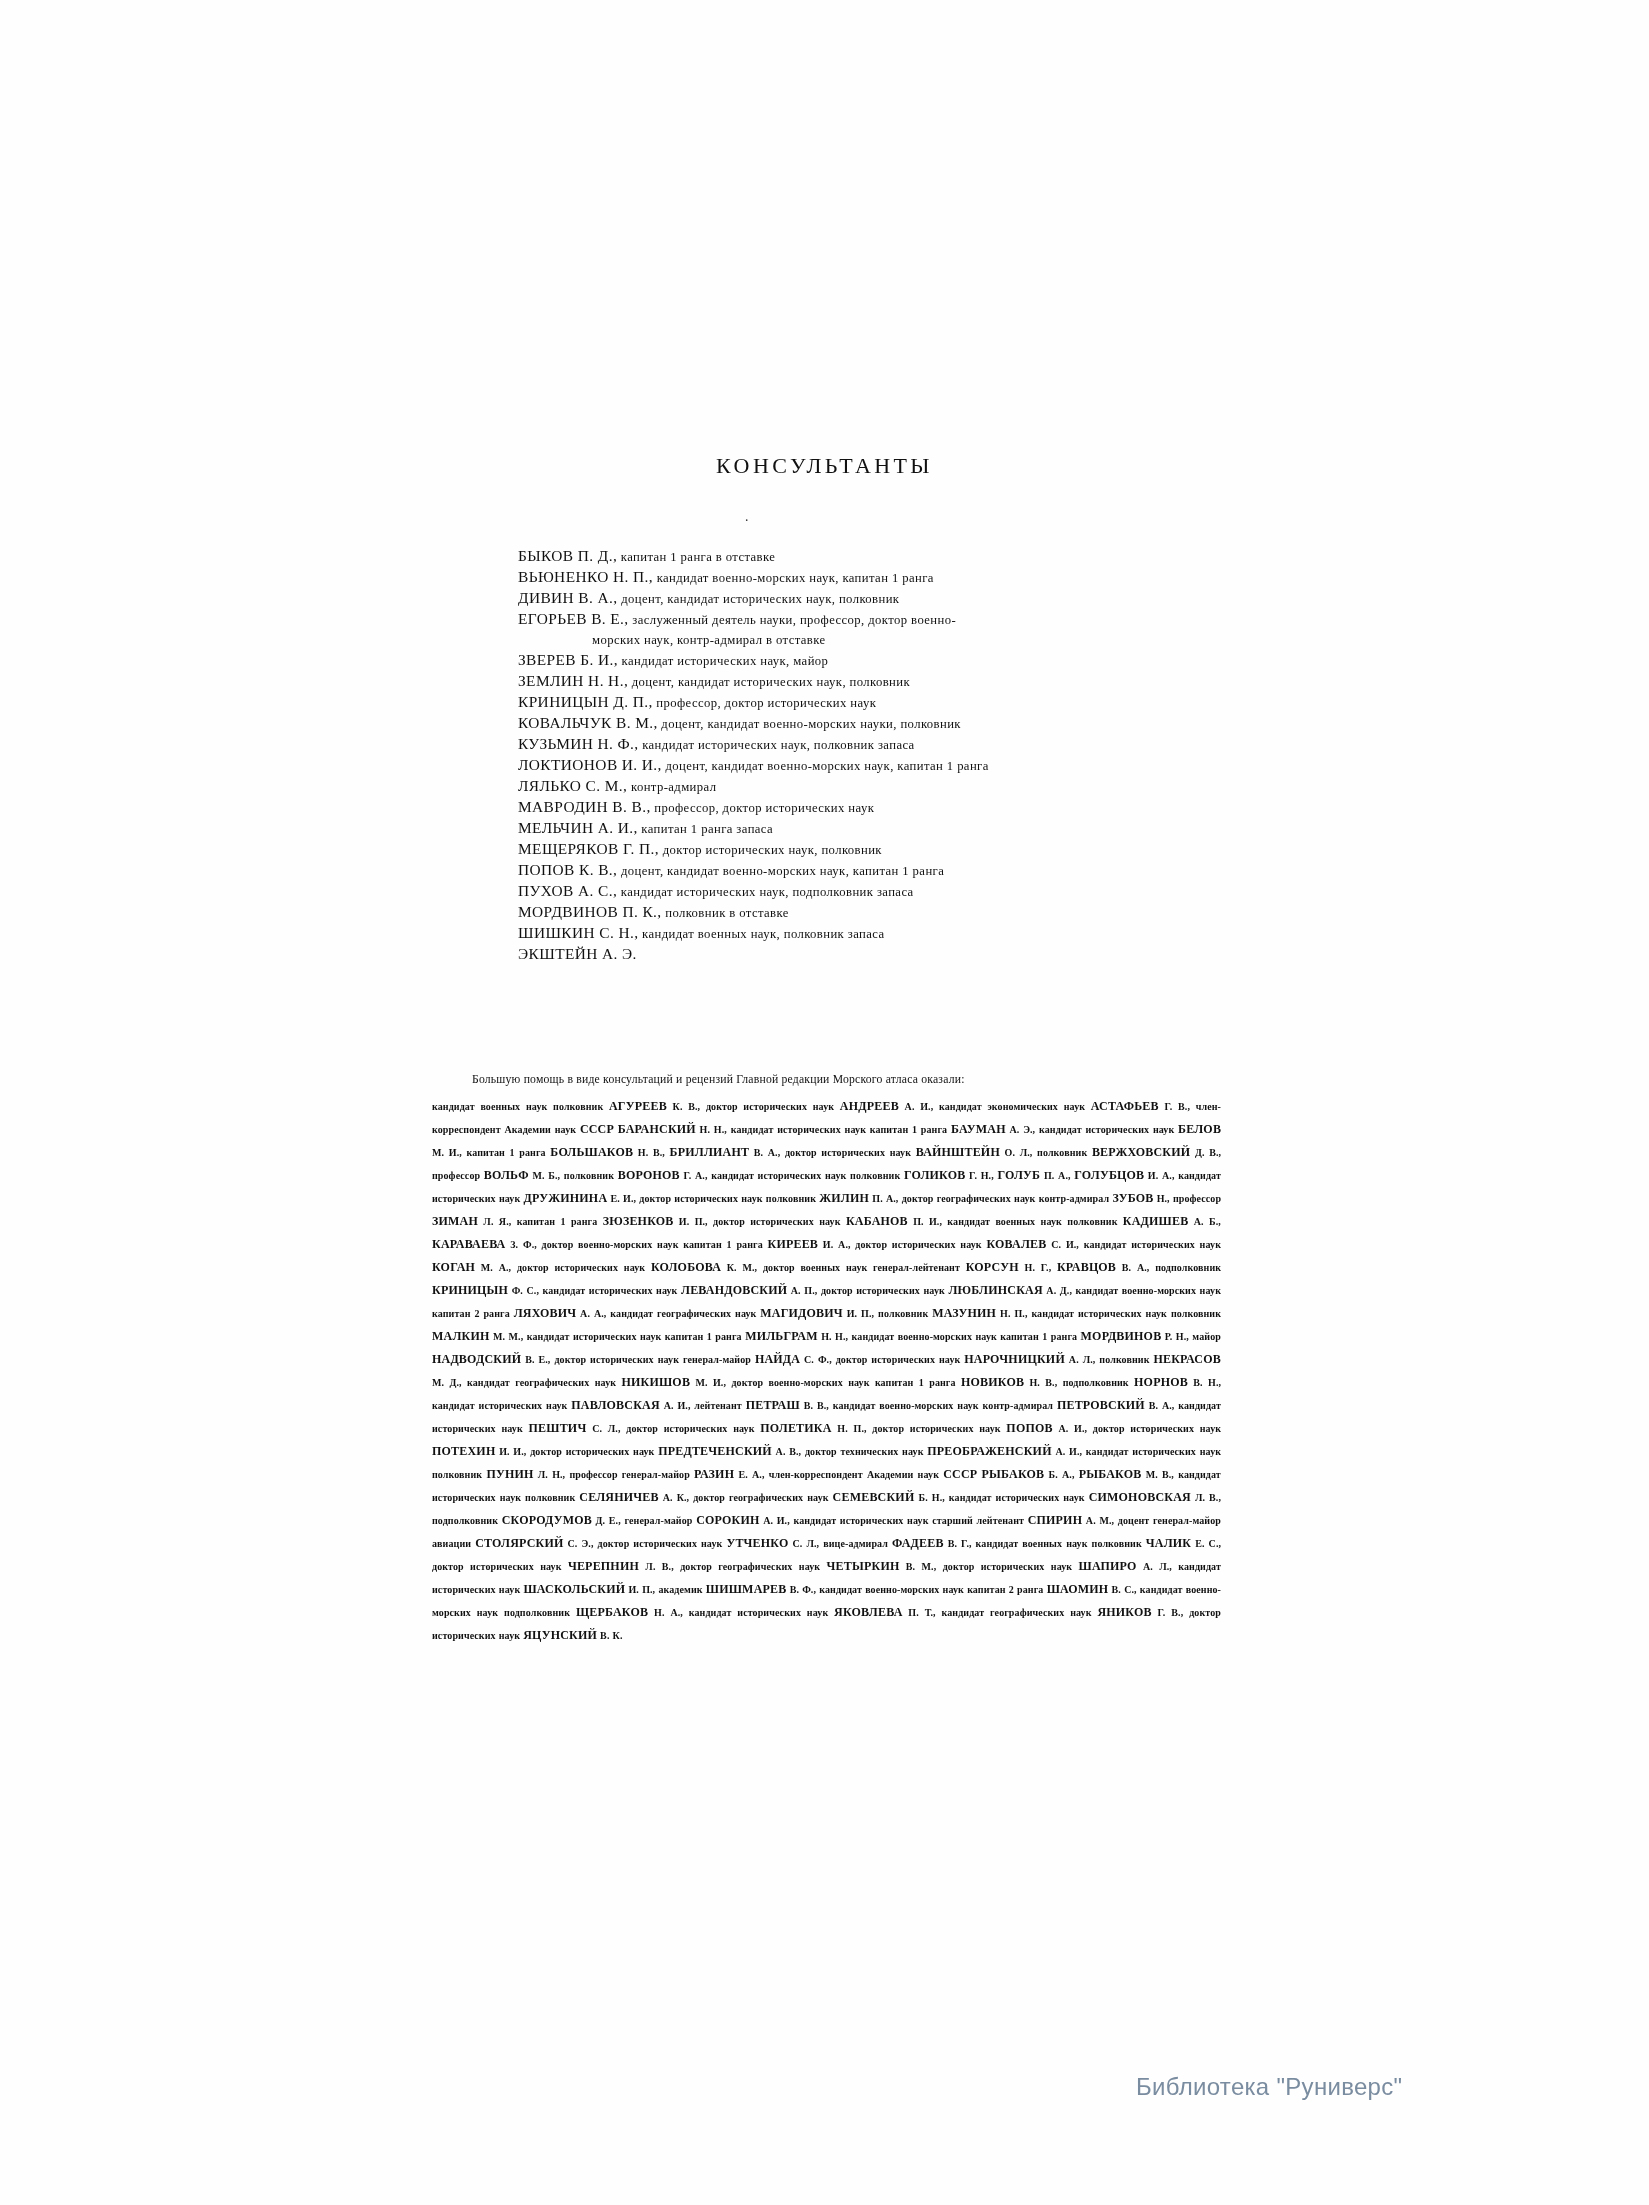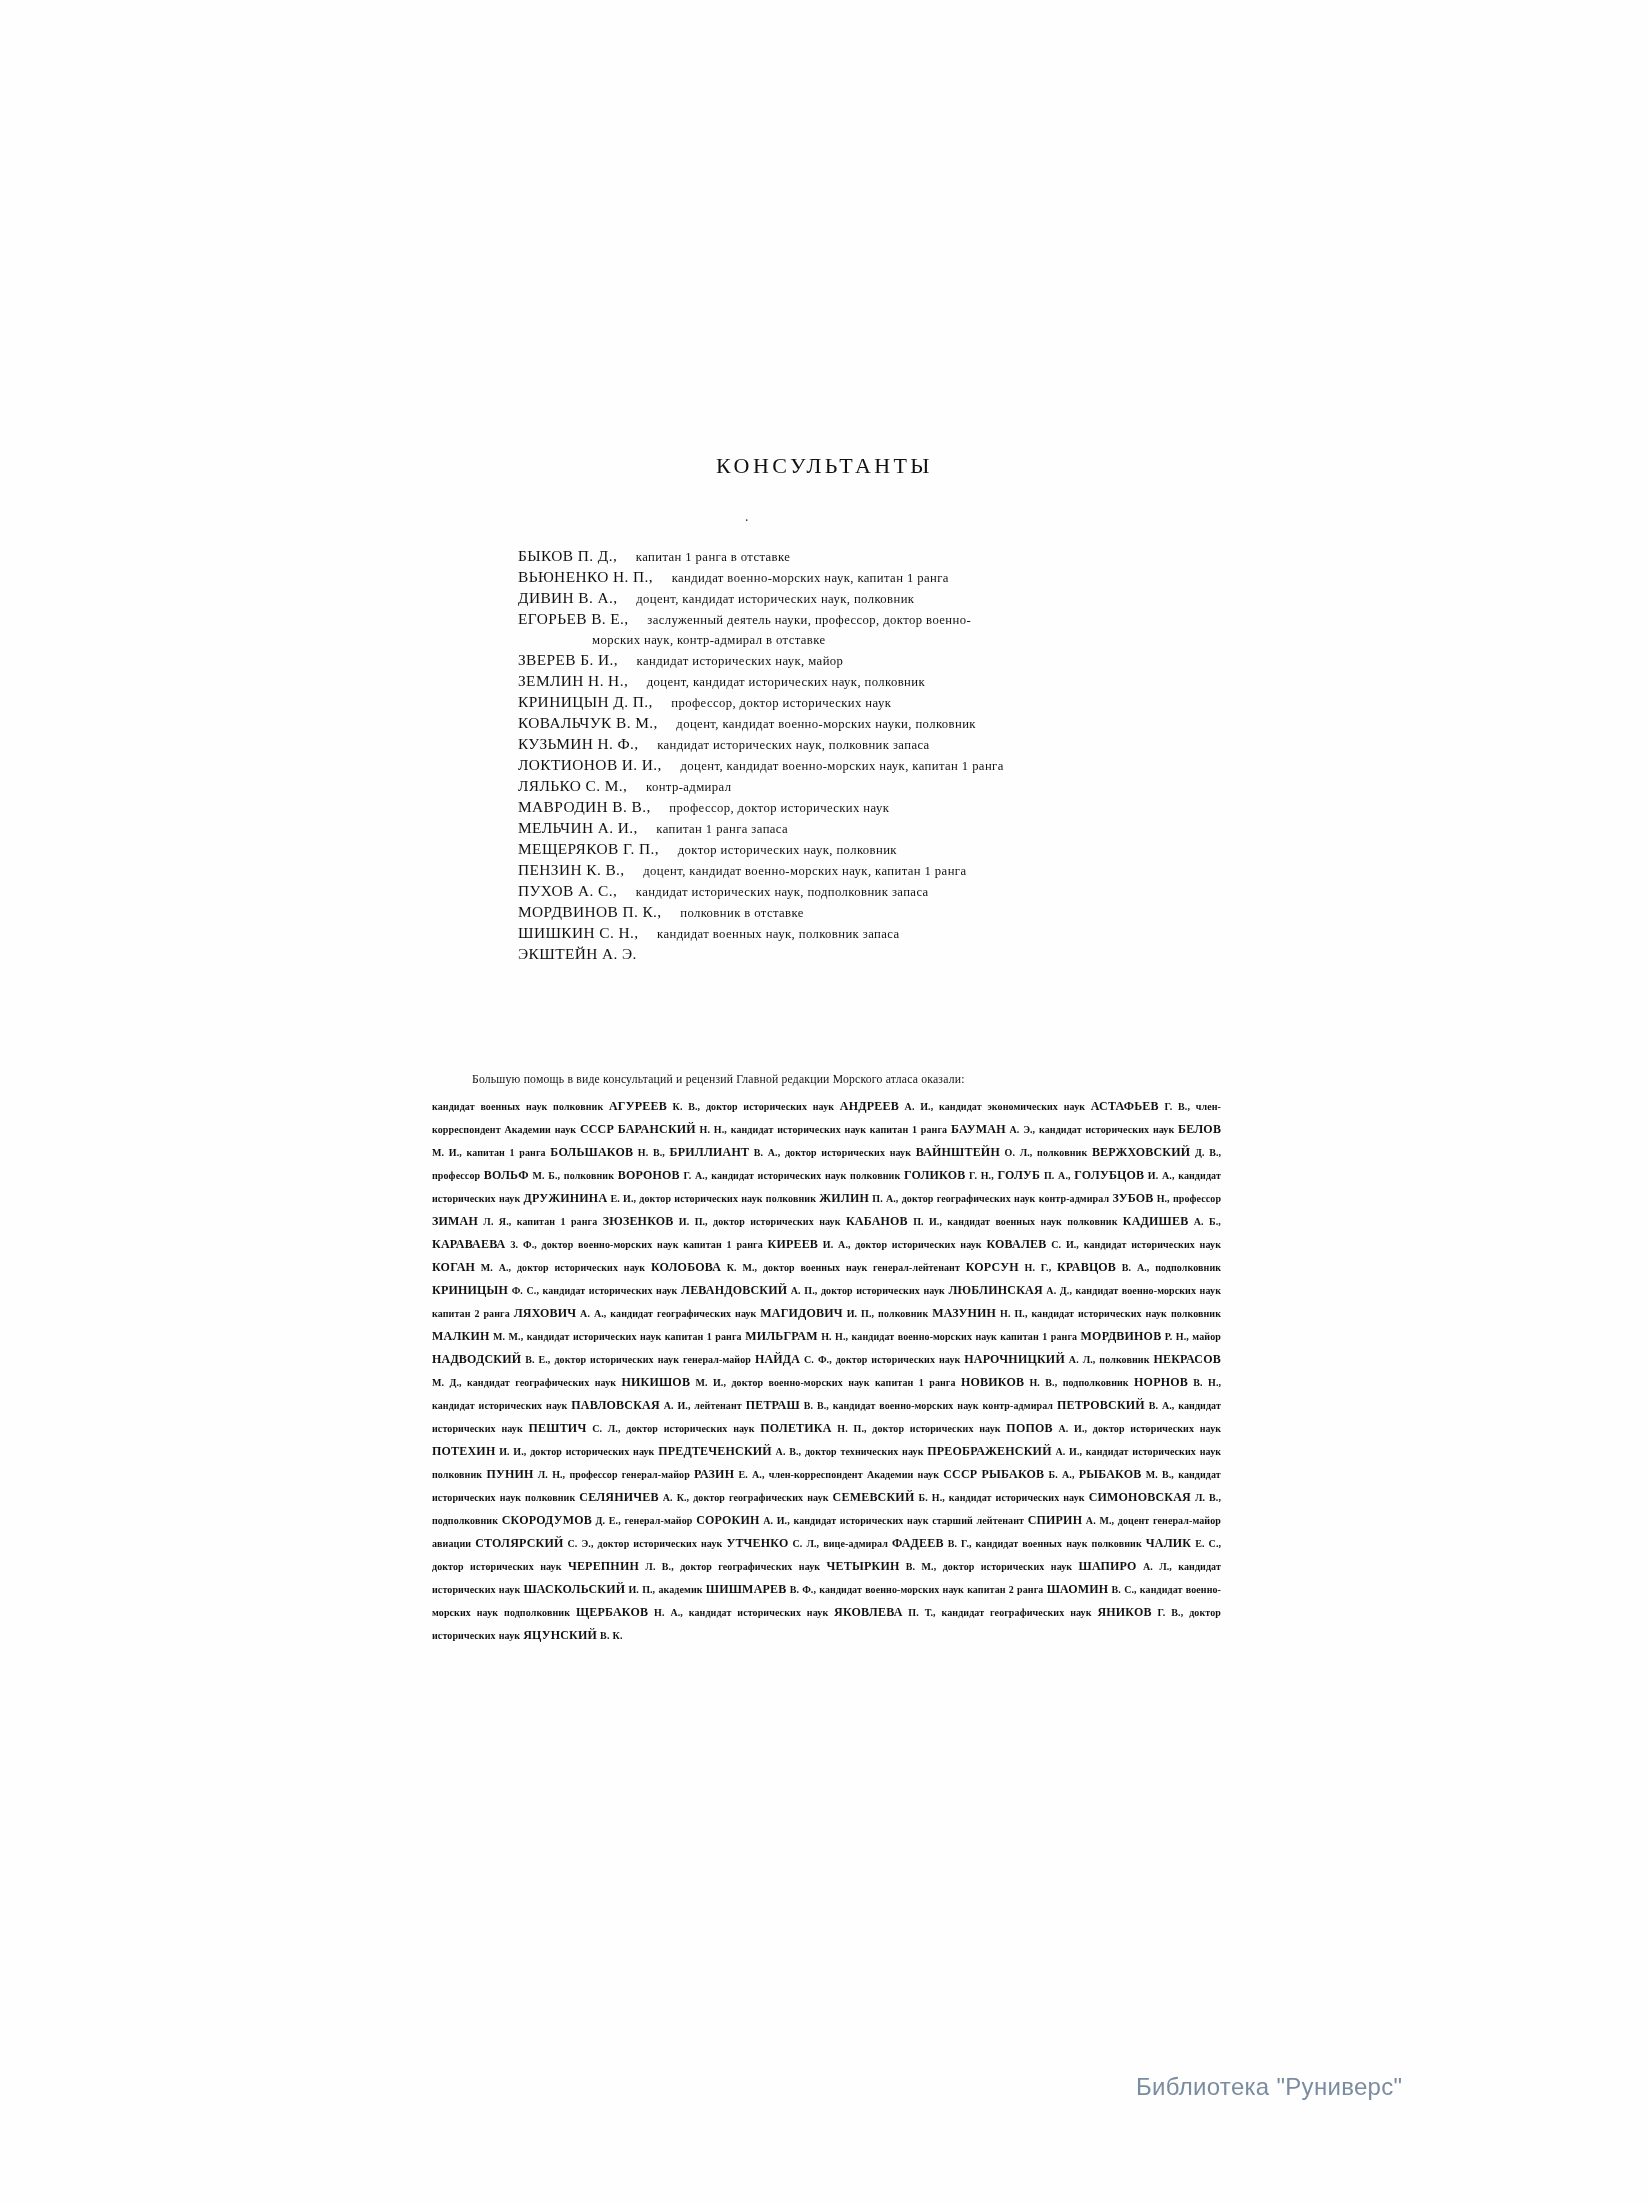--- a/index.html
+++ b/index.html
@@ -55,21 +55,20 @@
     white-space: nowrap;
     letter-spacing: 0.1px;
   }
   .cons-item .nm {
     font-size: 15.4px;
     letter-spacing: 0.4px;
   }
   .cons-item .ds {
     font-size: 12.7px;
     letter-spacing: 0.4px;
-    margin-left: 15px;
   }
   .cons-cont {
     font-size: 12.7px;
     line-height: 20px;
     letter-spacing: 0.4px;
     padding-left: 74px;
   }
 
   
   .dense-block {
@@ -177,21 +176,21 @@
     </div>
     <div class="cons-item">
       <span class="nm">МЕЛЬЧИН А. И.,</span>
       <span class="ds">капитан 1 ранга запаса</span>
     </div>
     <div class="cons-item">
       <span class="nm">МЕЩЕРЯКОВ Г. П.,</span>
       <span class="ds">доктор исторических наук, полковник</span>
     </div>
     <div class="cons-item">
-      <span class="nm">ПЕНЗИН К. В.,</span>
+      <span class="nm">ПОПОВ К. В.,</span>
       <span class="ds">доцент, кандидат военно-морских наук, капитан 1 ранга</span>
     </div>
     <div class="cons-item">
       <span class="nm">ПУХОВ А. С.,</span>
       <span class="ds">кандидат исторических наук, подполковник запаса</span>
     </div>
     <div class="cons-item">
       <span class="nm">МОРДВИНОВ П. К.,</span>
       <span class="ds">полковник в отставке</span>
     </div>

